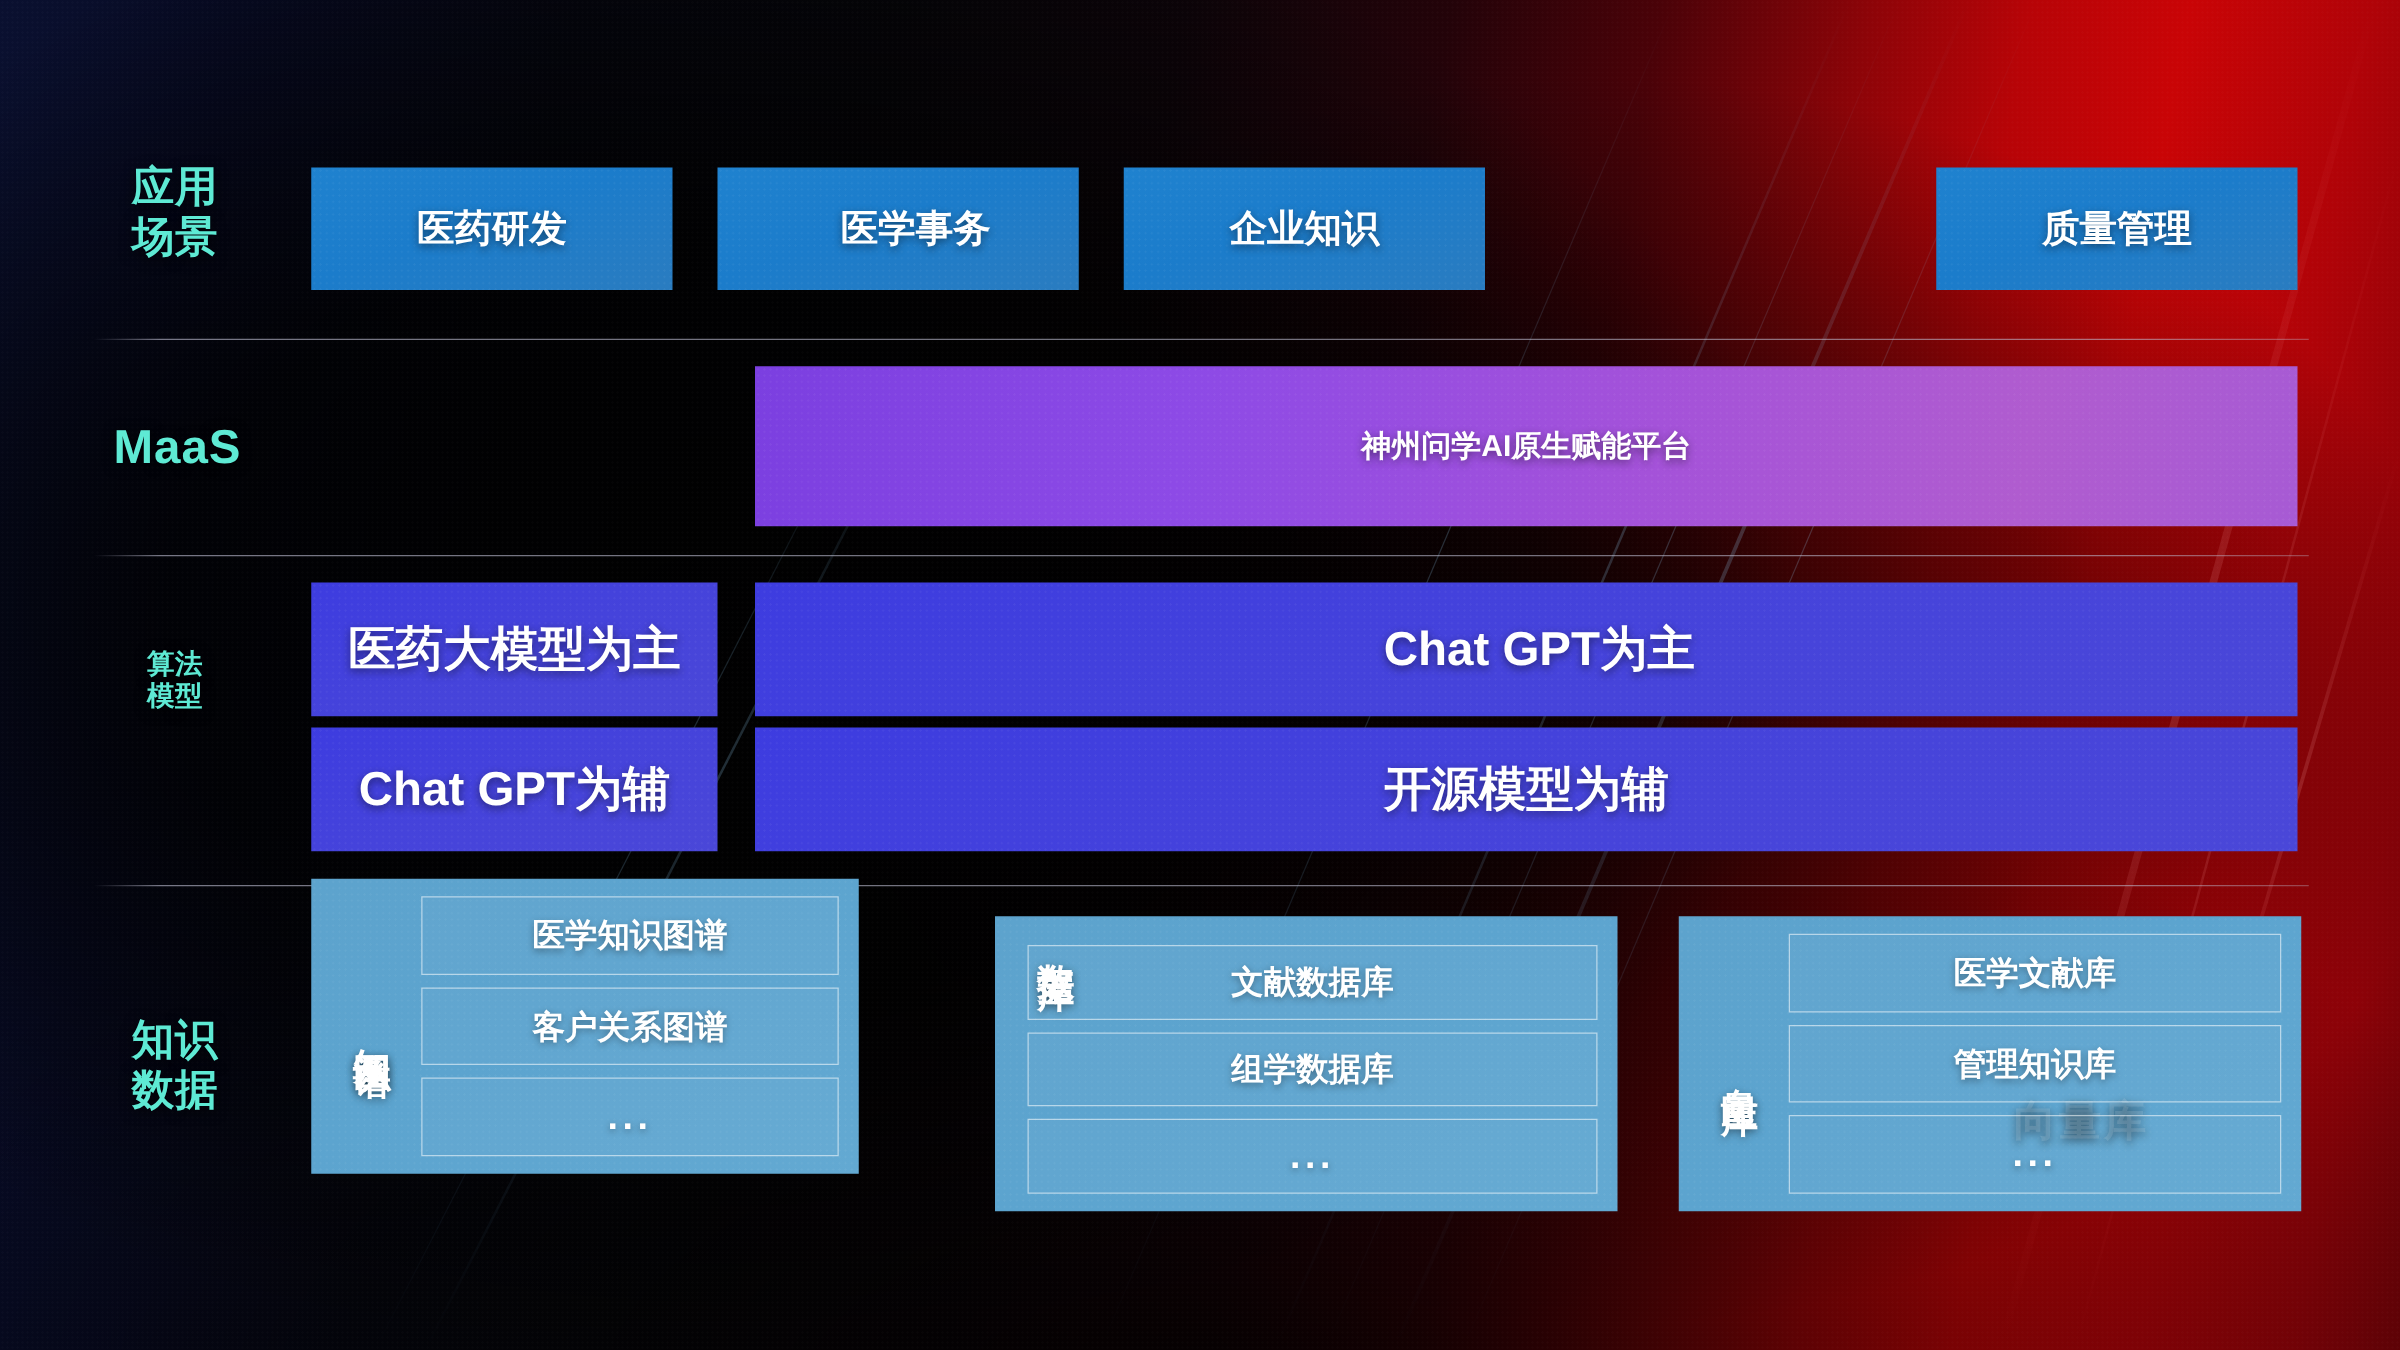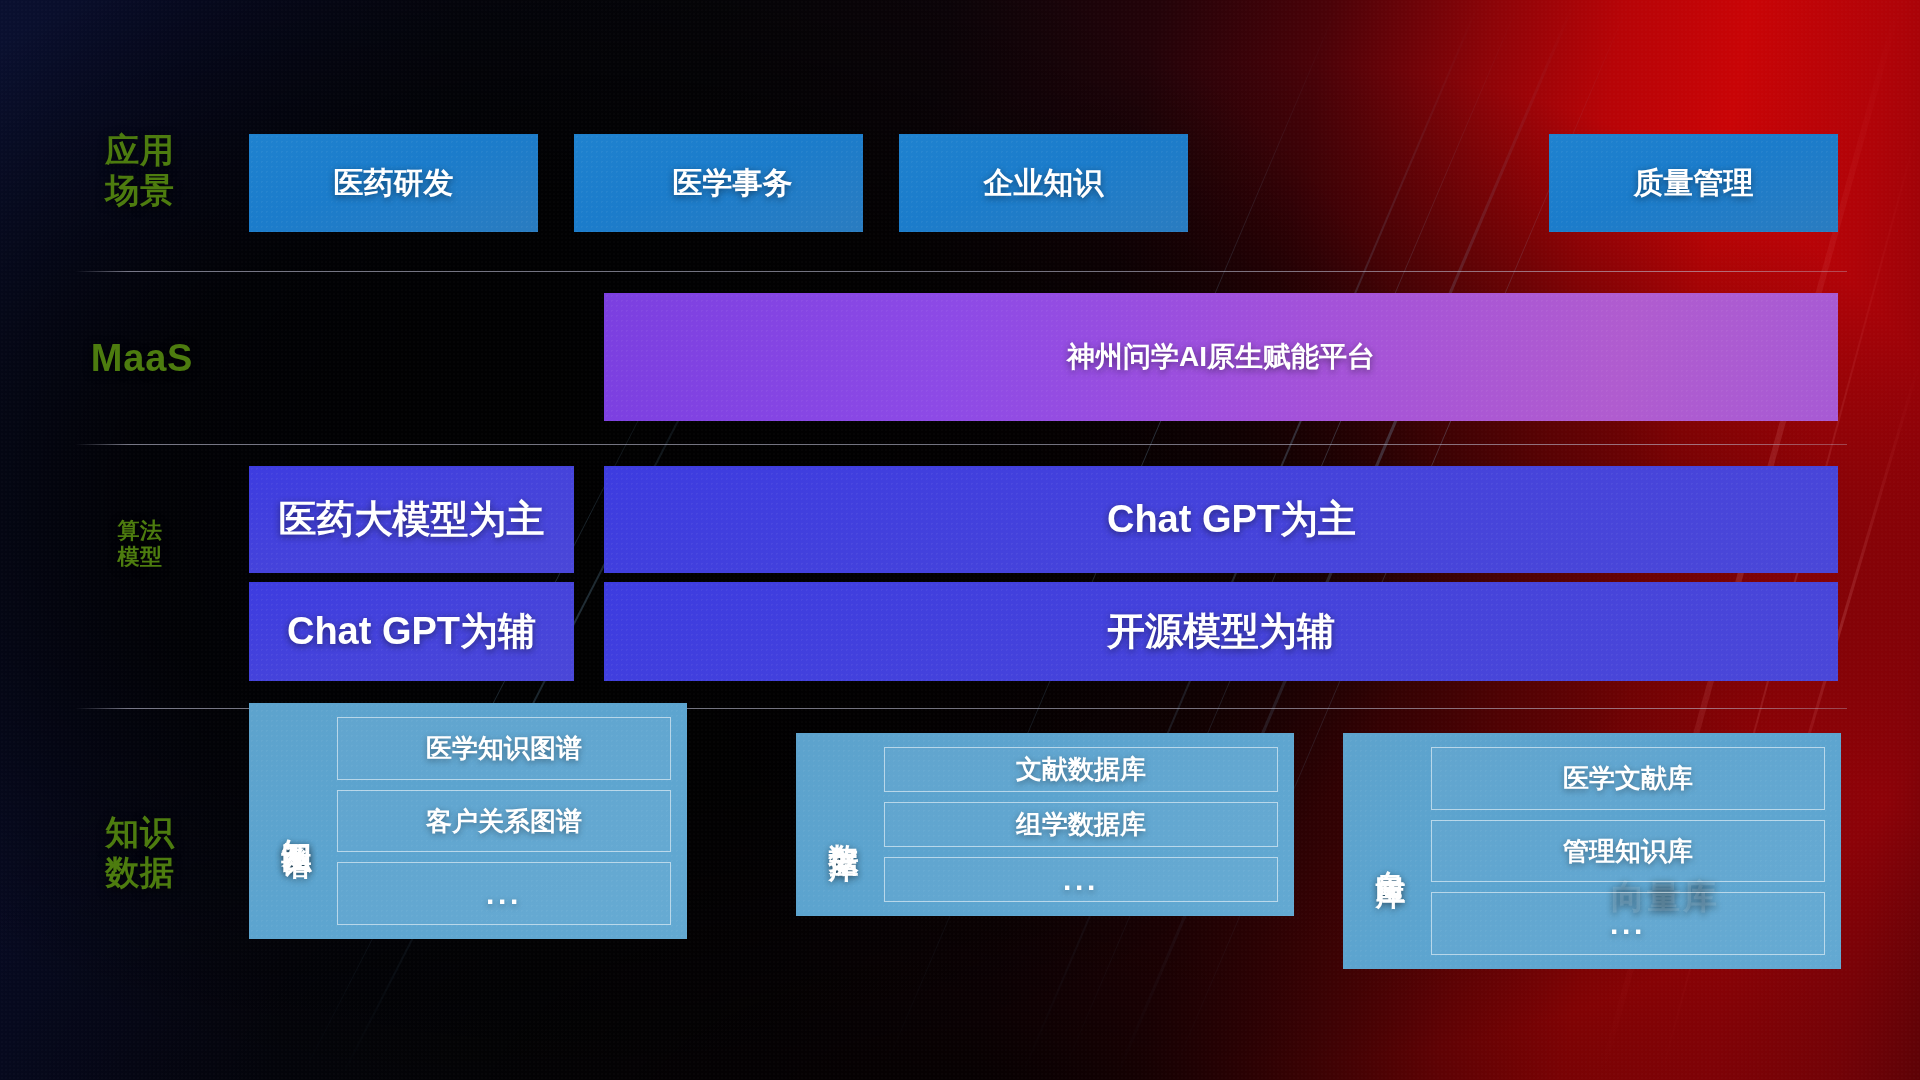--- a/index.html
+++ b/index.html
@@ -43,21 +43,21 @@
     background-image:radial-gradient(rgba(255,255,255,.035) 1px, transparent 1px);
     background-size:4px 4px;
     opacity:.5;
   }
   
   .stage{
     position:absolute; inset:0;
   }
   .row-label{
     position:absolute;
-    color:#4d7c0f;
+    color:#5eead4;
     font-weight:bold;
     text-align:center;
     line-height:1.18;
     letter-spacing:.02em;
     text-shadow:0 2px 10px rgba(0,0,0,.75);
   }
   .divider{
     position:absolute;
     height:1px;
     background:linear-gradient(90deg, rgba(190,190,210,.0) 0%, rgba(190,190,210,.62) 3%, rgba(190,190,210,.58) 92%, rgba(190,190,210,.35) 100%);
@@ -73,21 +73,21 @@
   .box .noise{
     position:absolute; inset:0;
     background-image:radial-gradient(rgba(255,255,255,.10) 1px, transparent 1px);
     background-size:5px 5px;
     opacity:.45; pointer-events:none;
   }
   .box span.lbl{ position:relative; z-index:2; }
 
   .app-box{ background:linear-gradient(160deg,#1f82cf 0%,#1b7ccb 45%,#2a7cc0 100%); font-size:30px; }
   .maas-left{ background:linear-gradient(150deg,#4d3485 0%,#57389a 55%,#5b3ba0 100%); font-size:30px; }
-  .maas-right{ background:linear-gradient(100deg,#7b3fe0 0%,#8d4ae6 28%,#a452d9 58%,#b05ccf 82%,#a75ad4 100%); font-size:28px;justify-content:center; }
+  .maas-right{ background:linear-gradient(100deg,#7b3fe0 0%,#8d4ae6 28%,#a452d9 58%,#b05ccf 82%,#a75ad4 100%); font-size:24px;justify-content:center; }
   .algo-box{ background:linear-gradient(160deg,#3d3ce0 0%,#4543db 50%,#4a47d8 100%); font-size:38px; }
   .know-card{
     background:linear-gradient(150deg,#5da3cd 0%,#5ca4cf 45%,#63a9d2 100%);
     display:flex; align-items:stretch; justify-content:flex-start;
     padding:14px 16px;
   }
   .know-vert{
     flex:0 0 auto;
     width:62px;
     display:flex; align-items:center; justify-content:center;
@@ -222,21 +222,21 @@
   <div class="box know-card" style="left:249px; top:703px; width:438px; height:236px;">
     <div class="noise"></div>
     <div class="know-vert">知识图谱</div>
     <div class="know-items">
       <div class="know-item">医学知识图谱</div>
       <div class="know-item">客户关系图谱</div>
       <div class="know-item ellipsis">...</div>
     </div>
   </div>
 
-  <div class="box know-card" style="left:796px; top:733px; width:498px; height:183px;">
+  <div class="box know-card" style="left:796px; top:733px; width:498px; height:236px;flex-direction:column;">
     <div class="noise"></div>
     <div class="know-vert">数据库</div>
     <div class="know-items">
       <div class="know-item">文献数据库</div>
       <div class="know-item">组学数据库</div>
       <div class="know-item ellipsis">...</div>
     </div>
   </div>
 
   <div class="box know-card" style="left:1343px; top:733px; width:498px; height:236px;">

